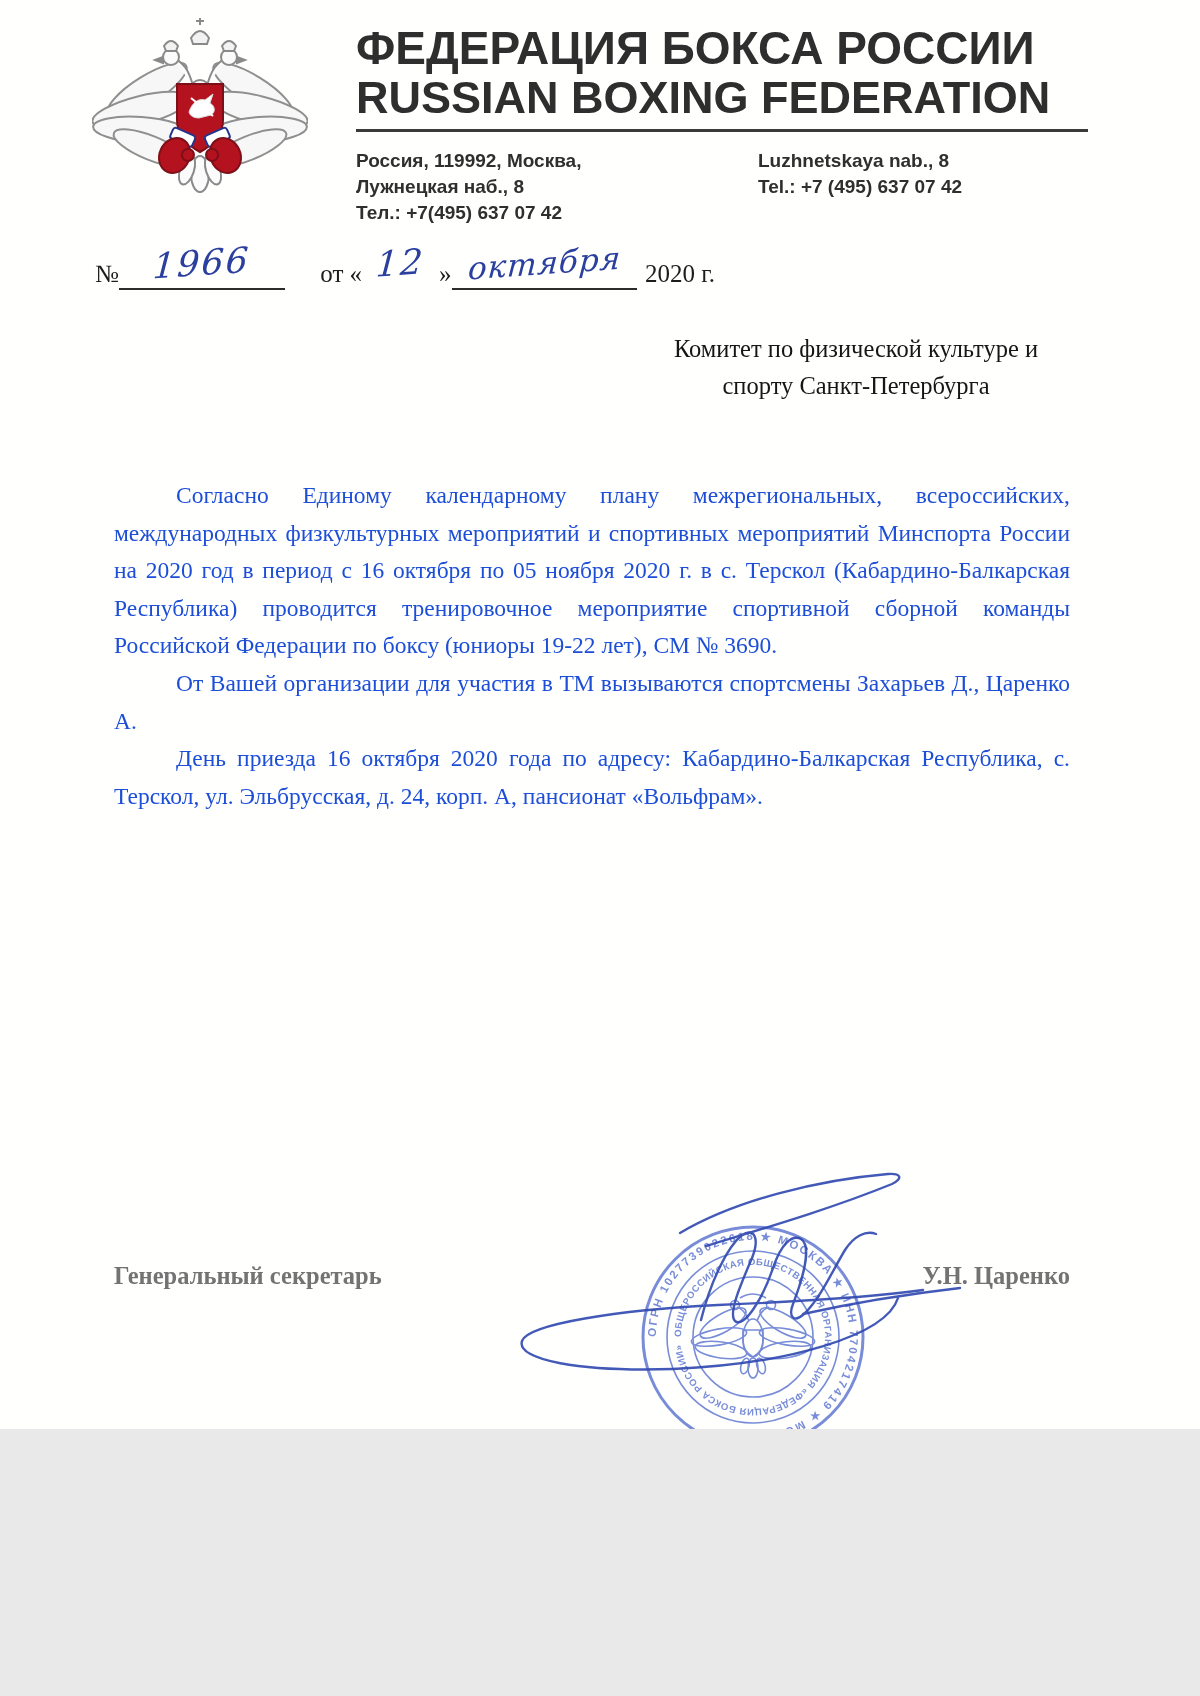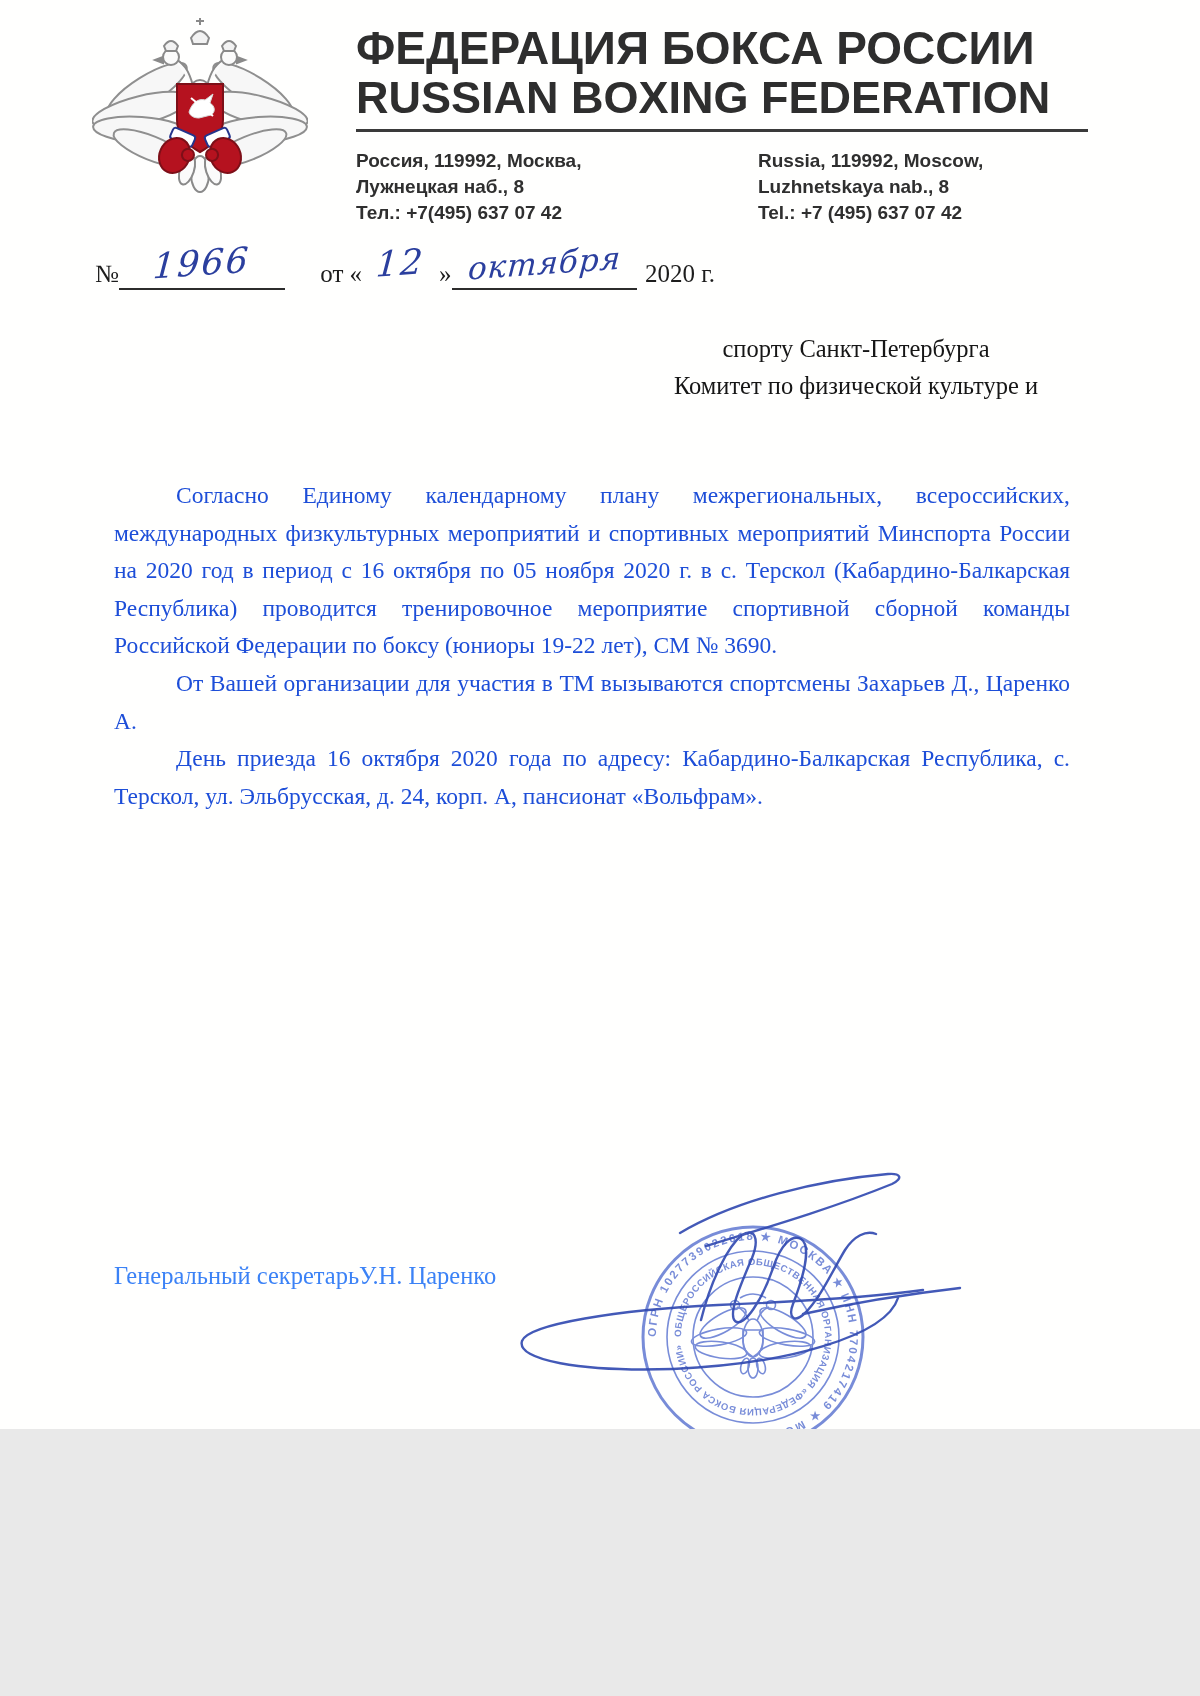--- a/index.html
+++ b/index.html
@@ -55,22 +55,22 @@
   }
   
   .body-text {
     position:absolute; left:114px; top:477px; width:956px;
     font-size:23.5px; line-height:37.6px; text-align:justify; color:#1d4ed8;
   }
   .body-text p { text-indent:62px; margin:0; }
   
   .sig-row {
     position:absolute; left:114px; top:1262px; width:956px;
-    display:flex; 
-    font-size:24.5px; color:#3b82f6;
+    display:flex; justify-content:space-between;
+    font-size:24.5px; color:#737373;font-weight:bold;
   }
   
   .stamp-wrap { position:absolute; left:468px; top:1138px; width:510px; height:380px; }
   
   .footer {
     position:absolute; left:114px; top:1533px;
     font-size:19.5px; line-height:28px; color:#ef4444;
   }
   
   .scan-line {
@@ -143,21 +143,20 @@
     <div class="head-title ru">ФЕДЕРАЦИЯ БОКСА РОССИИ</div>
     <div class="head-title en">RUSSIAN BOXING FEDERATION</div>
     <div class="head-rule"></div>
     <div class="addr-row">
       <div class="addr-col ru">
         <div>Россия, 119992, Москва,</div>
         <div>Лужнецкая наб., 8</div>
         <div>Тел.: +7(495) 637 07 42</div>
       </div>
       <div class="addr-col en">
-        <div>Russia, 119992, Moscow,</div>
         <div>Luzhnetskaya nab., 8</div>
         <div>Tel.: +7 (495) 637 07 42</div>
       </div>
     </div>
   </div>
 
   <div class="ref-line">
     <span class="printed">№</span>
     <span class="fill-slot slot-number">
       <span class="hand num">1966</span>
@@ -169,22 +168,22 @@
     </span>
     <span class="printed">»</span>
     <span class="fill-slot slot-month">
       <span class="hand month">октября</span>
     </span>
     <span class="ref-gap2"></span>
     <span class="printed">2020 г.</span>
   </div>
 
   <div class="recipient">
+    <div>Комитет по физической культуре и</div>
     <div>спорту Санкт-Петербурга</div>
-    <div>Комитет по физической культуре и</div>
   </div>
 
   <div class="body-text">
     <p>Согласно Единому календарному плану межрегиональных, всероссийских, международных физкультурных мероприятий и спортивных мероприятий Минспорта России на 2020 год в период с 16 октября по 05 ноября 2020 г. в с. Терскол (Кабардино-Балкарская Республика) проводится тренировочное мероприятие спортивной сборной команды Российской Федерации по боксу (юниоры 19-22 лет), СМ № 3690.</p>
     <p>От Вашей организации для участия в ТМ вызываются спортсмены Захарьев Д., Царенко А.</p>
     <p>День приезда 16 октября 2020 года по адресу: Кабардино-Балкарская Республика, с. Терскол, ул. Эльбрусская, д. 24, корп. А,  пансионат «Вольфрам».</p>
   </div>
 
   <div class="sig-row">
     <span>Генеральный секретарь</span>

